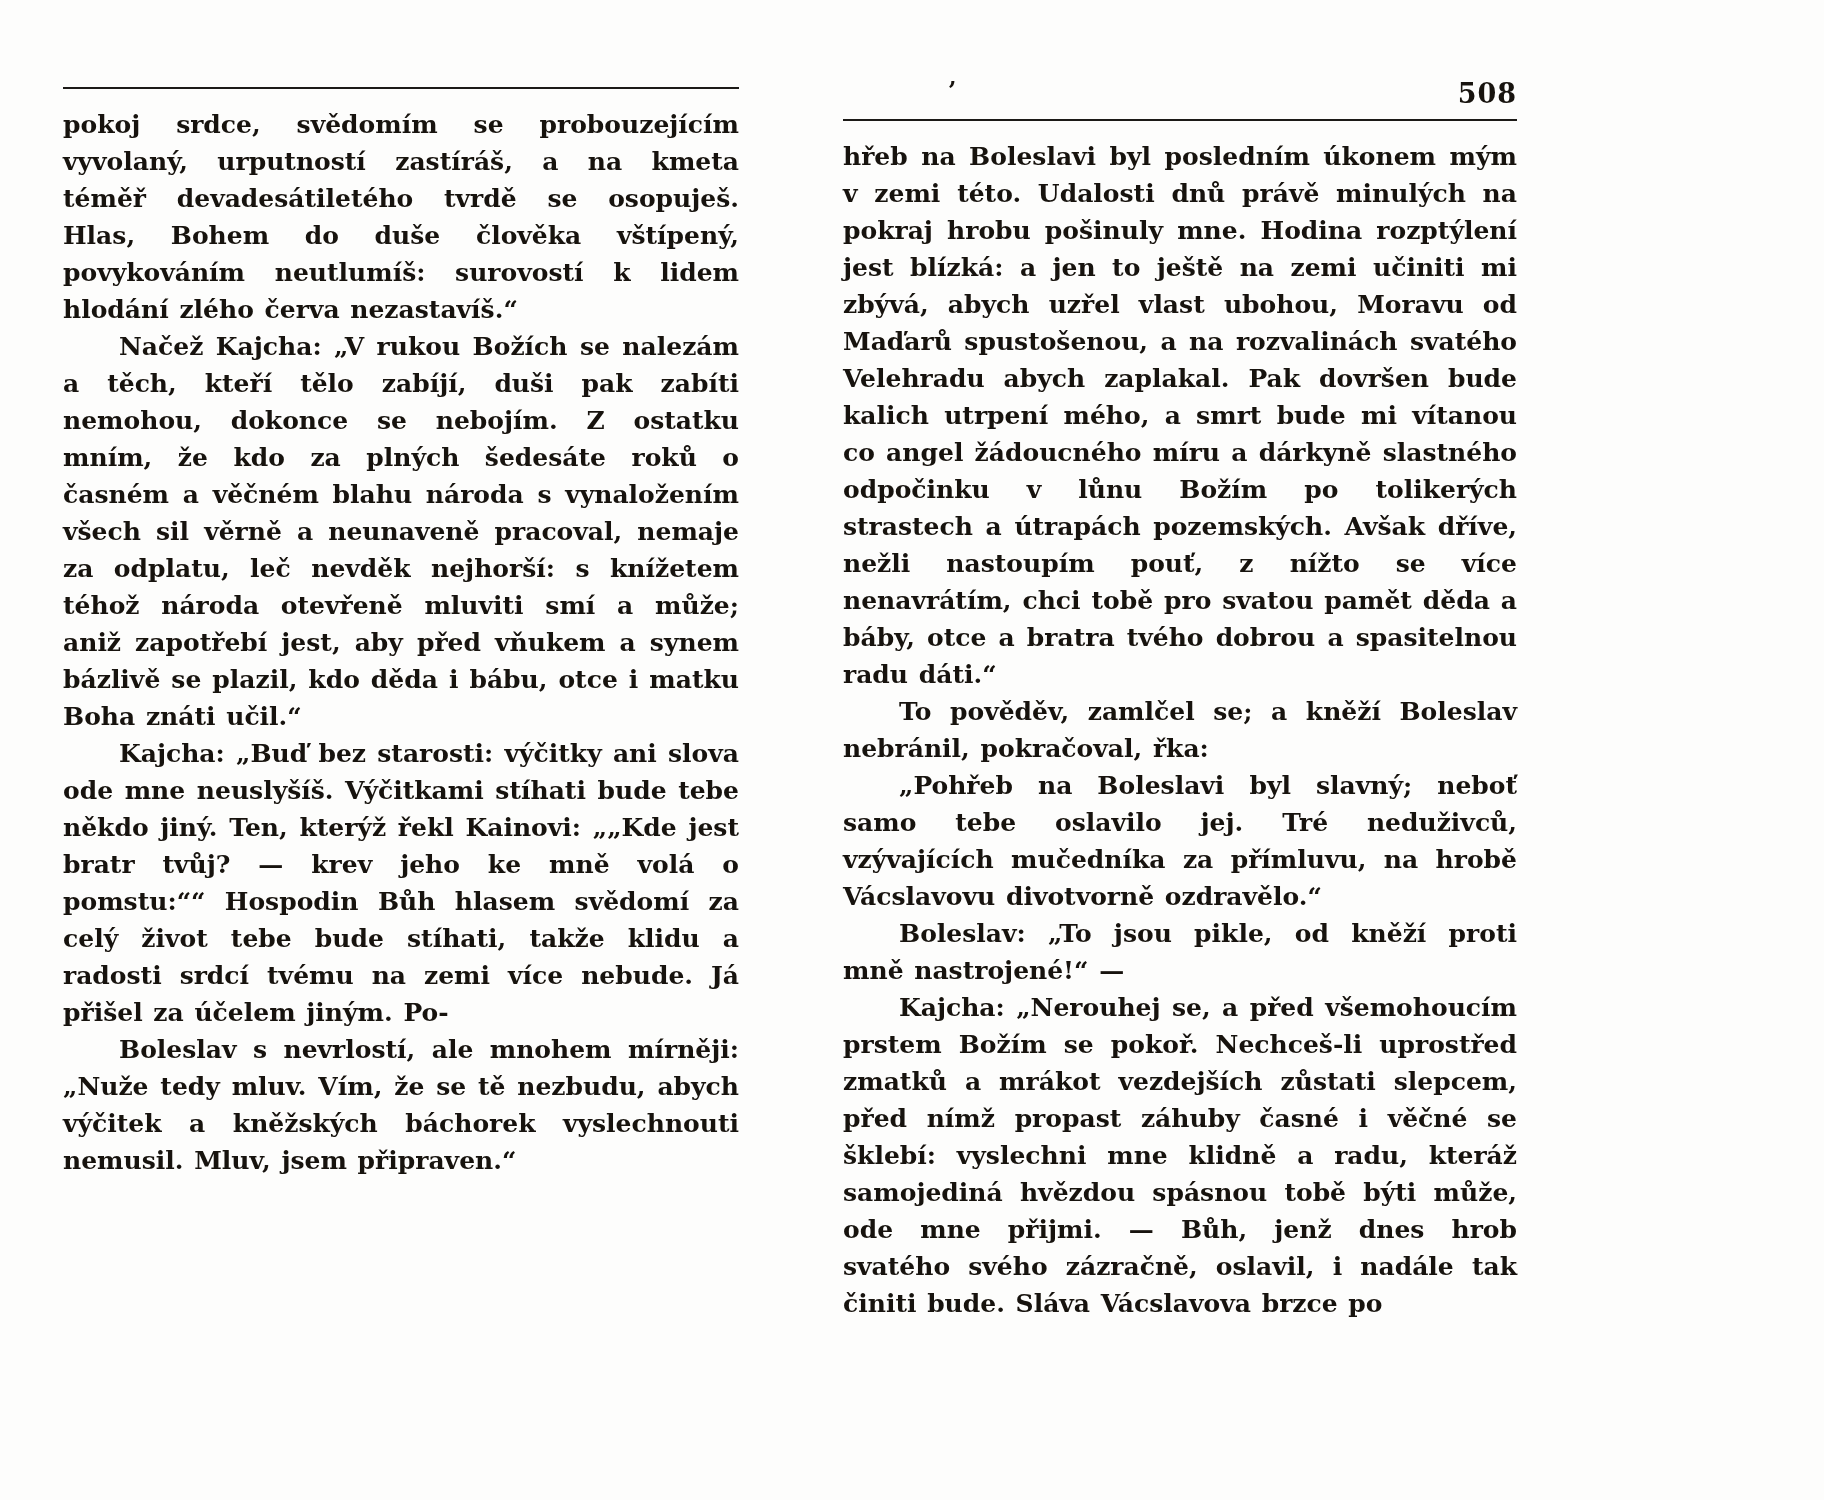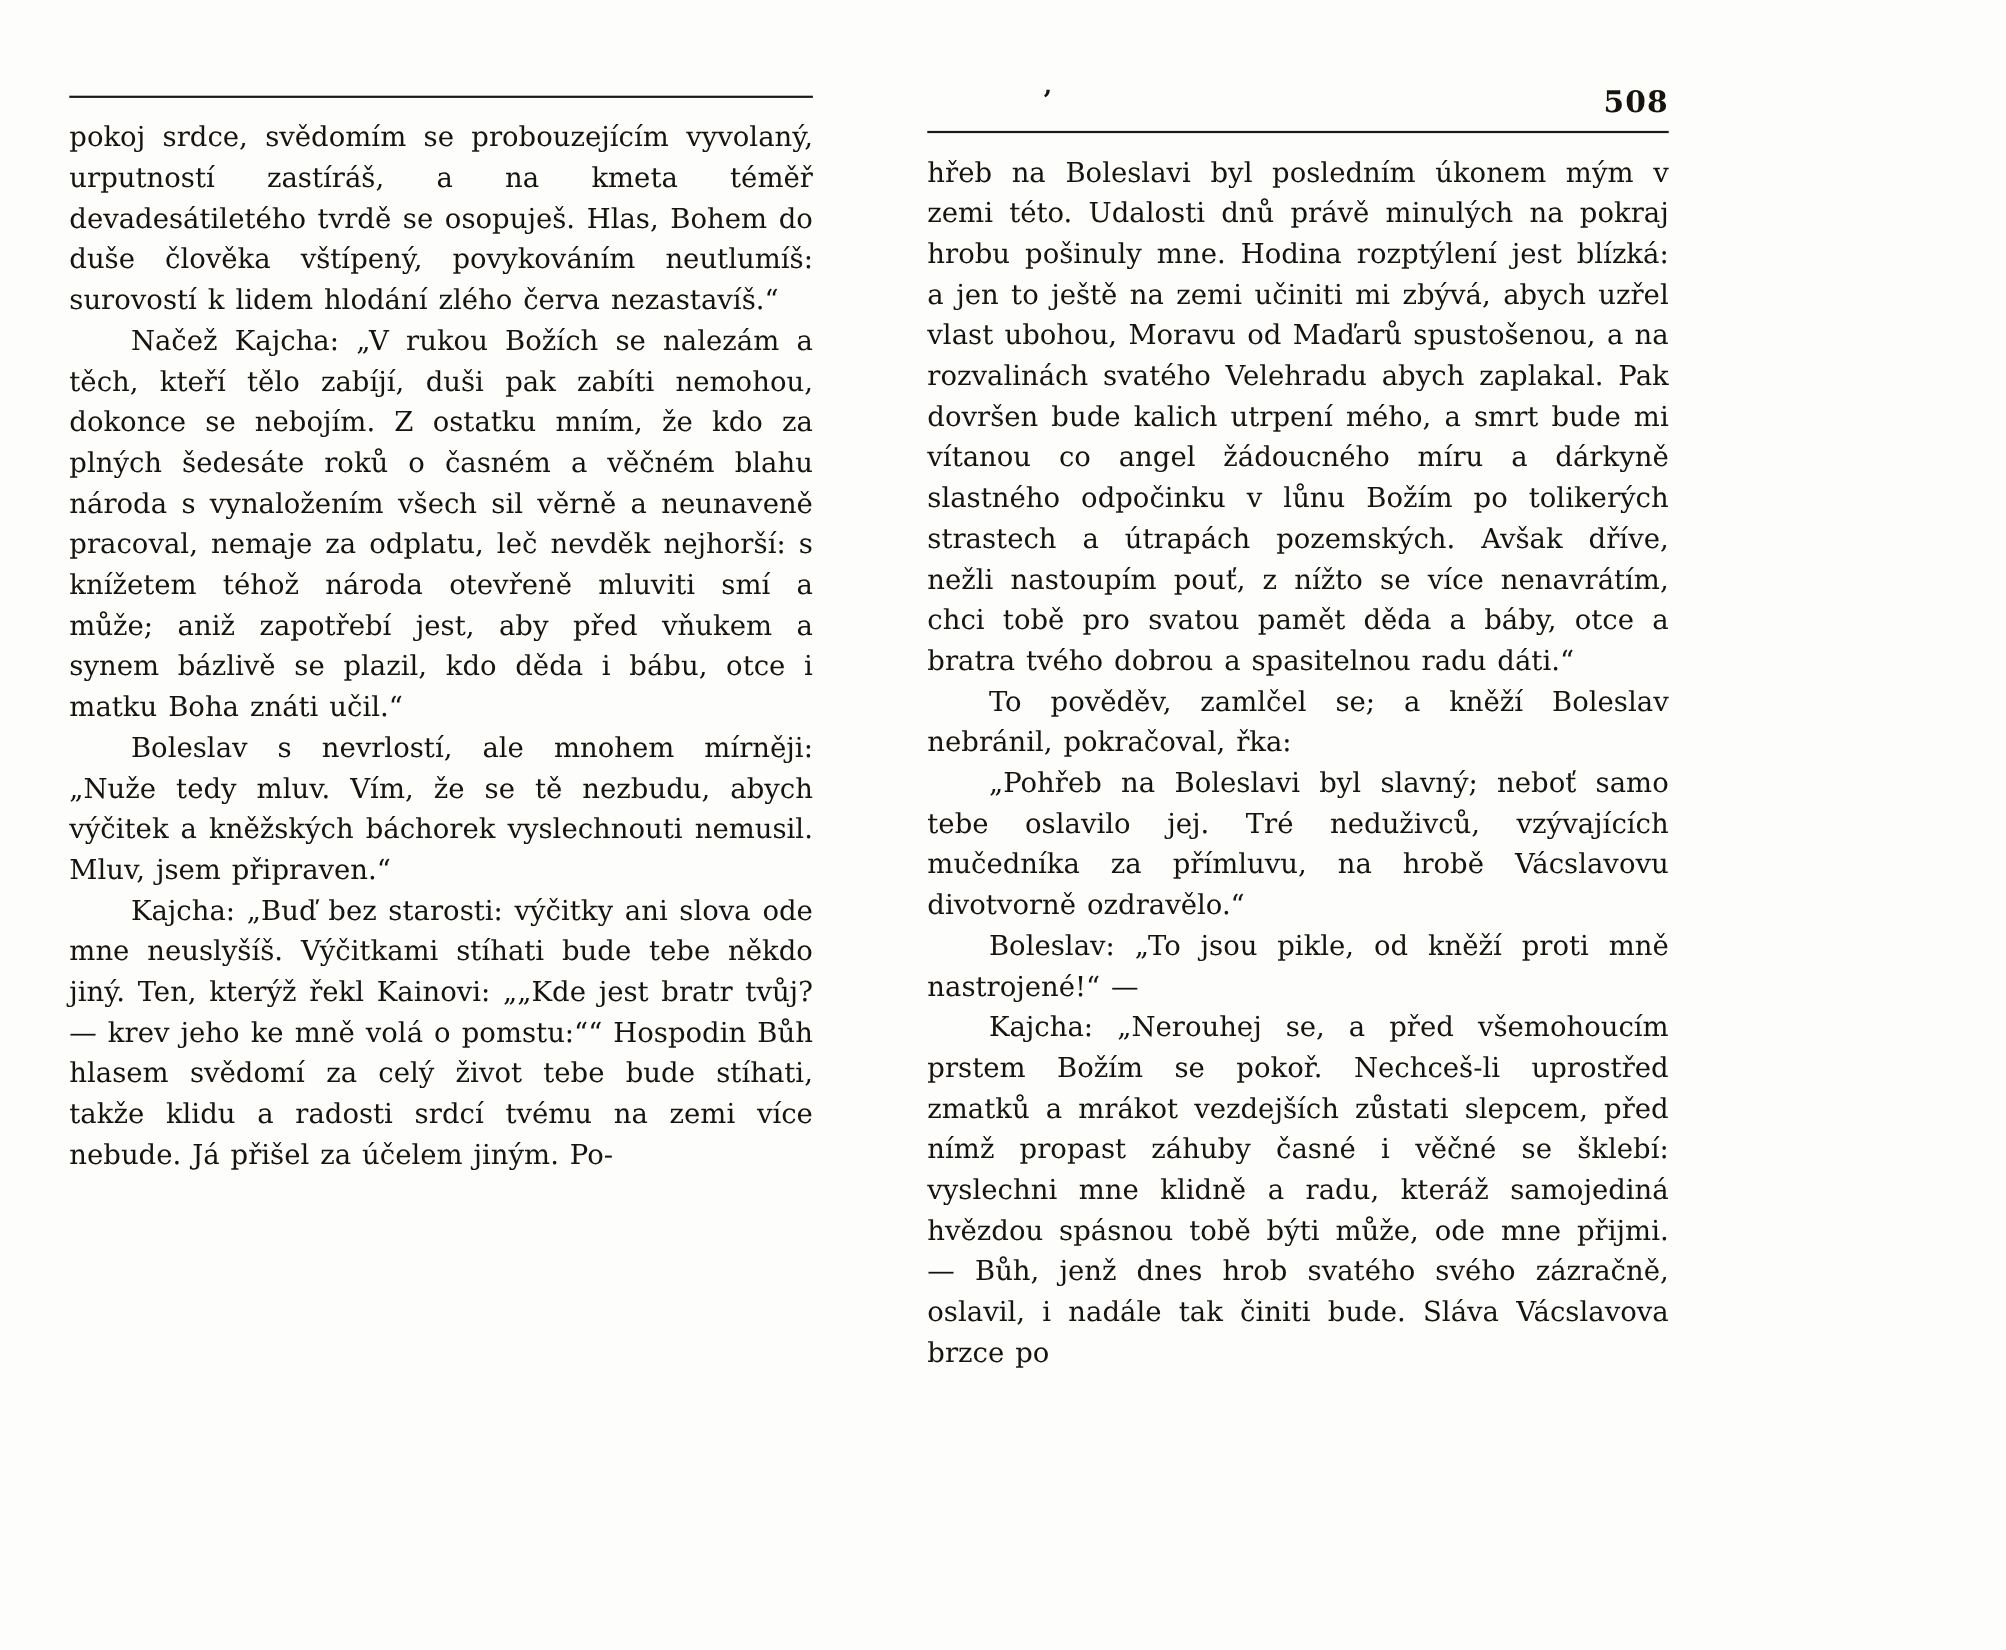--- a/index.html
+++ b/index.html
@@ -38,21 +38,21 @@
   .page-right .page-header { text-align: right; }
   .header-rule {
     border-bottom: 2px solid #1c1a17;
     margin-top: 9px;
     height: 0;
   }
   .page-body {
     margin-top: 17px;
     font-size: 25px;
     line-height: 37px;
-    font-weight: normal;
+    font-weight: bold;
     text-align: justify;
     word-spacing: 2px;
   }
   p.para {
     margin: 0;
     padding: 0;
   }
   p.para.indent {
     text-indent: 56px;
   }
@@ -65,22 +65,22 @@
   }
 </style>
 </head>
 <body>
 
 <div class="page page-left">
   <div class="header-rule"></div>
   <div class="page-body">
       <p class="para">pokoj srdce, svědomím se probouzejícím vyvolaný, urputností zastíráš, a na kmeta téměř devadesátiletého tvrdě se osopuješ. Hlas, Bohem do duše člověka vštípený, povykováním neutlumíš: surovostí k lidem hlodání zlého červa nezastavíš.“</p>
       <p class="para indent">Načež Kajcha: „V rukou Božích se nalezám a těch, kteří tělo zabíjí, duši pak zabíti nemohou, dokonce se nebojím. Z ostatku mním, že kdo za plných šedesáte roků o časném a věčném blahu národa s vynaložením všech sil věrně a neunaveně pracoval, nemaje za odplatu, leč nevděk nejhorší: s knížetem téhož národa otevřeně mluviti smí a může; aniž zapotřebí jest, aby před vňukem a synem bázlivě se plazil, kdo děda i bábu, otce i matku Boha znáti učil.“</p>
+      <p class="para indent">Kajcha: „Buď bez starosti: výčitky ani slova ode mne neuslyšíš. Výčitkami stíhati bude tebe někdo jiný. Ten, kterýž řekl Kainovi: „„Kde jest bratr tvůj? — krev jeho ke mně volá o pomstu:““ Hospodin Bůh hlasem svědomí za celý život tebe bude stíhati, takže klidu a radosti srdcí tvému na zemi více nebude. Já přišel za účelem jiným. Po-</p>
       <p class="para indent">Boleslav s nevrlostí, ale mnohem mírněji: „Nuže tedy mluv. Vím, že se tě nezbudu, abych výčitek a kněžských báchorek vyslechnouti nemusil. Mluv, jsem připraven.“</p>
-      <p class="para indent">Kajcha: „Buď bez starosti: výčitky ani slova ode mne neuslyšíš. Výčitkami stíhati bude tebe někdo jiný. Ten, kterýž řekl Kainovi: „„Kde jest bratr tvůj? — krev jeho ke mně volá o pomstu:““ Hospodin Bůh hlasem svědomí za celý život tebe bude stíhati, takže klidu a radosti srdcí tvému na zemi více nebude. Já přišel za účelem jiným. Po-</p>
     </div>
 </div>
 
 <span class="stray-mark">’</span>
 
 <div class="page page-right">
   <div class="page-header">508</div>
   <div class="header-rule"></div>
   <div class="page-body">
       <p class="para">hřeb na Boleslavi byl posledním úkonem mým v zemi této. Udalosti dnů právě minulých na pokraj hrobu pošinuly mne. Hodina rozptýlení jest blízká: a jen to ještě na zemi učiniti mi zbývá, abych uzřel vlast ubohou, Moravu od Maďarů spustošenou, a na rozvalinách svatého Velehradu abych zaplakal. Pak dovršen bude kalich utrpení mého, a smrt bude mi vítanou co angel žádoucného míru a dárkyně slastného odpočinku v lůnu Božím po tolikerých strastech a útrapách pozemských. Avšak dříve, nežli nastoupím pouť, z nížto se více nenavrátím, chci tobě pro svatou pamět děda a báby, otce a bratra tvého dobrou a spasitelnou radu dáti.“</p>

